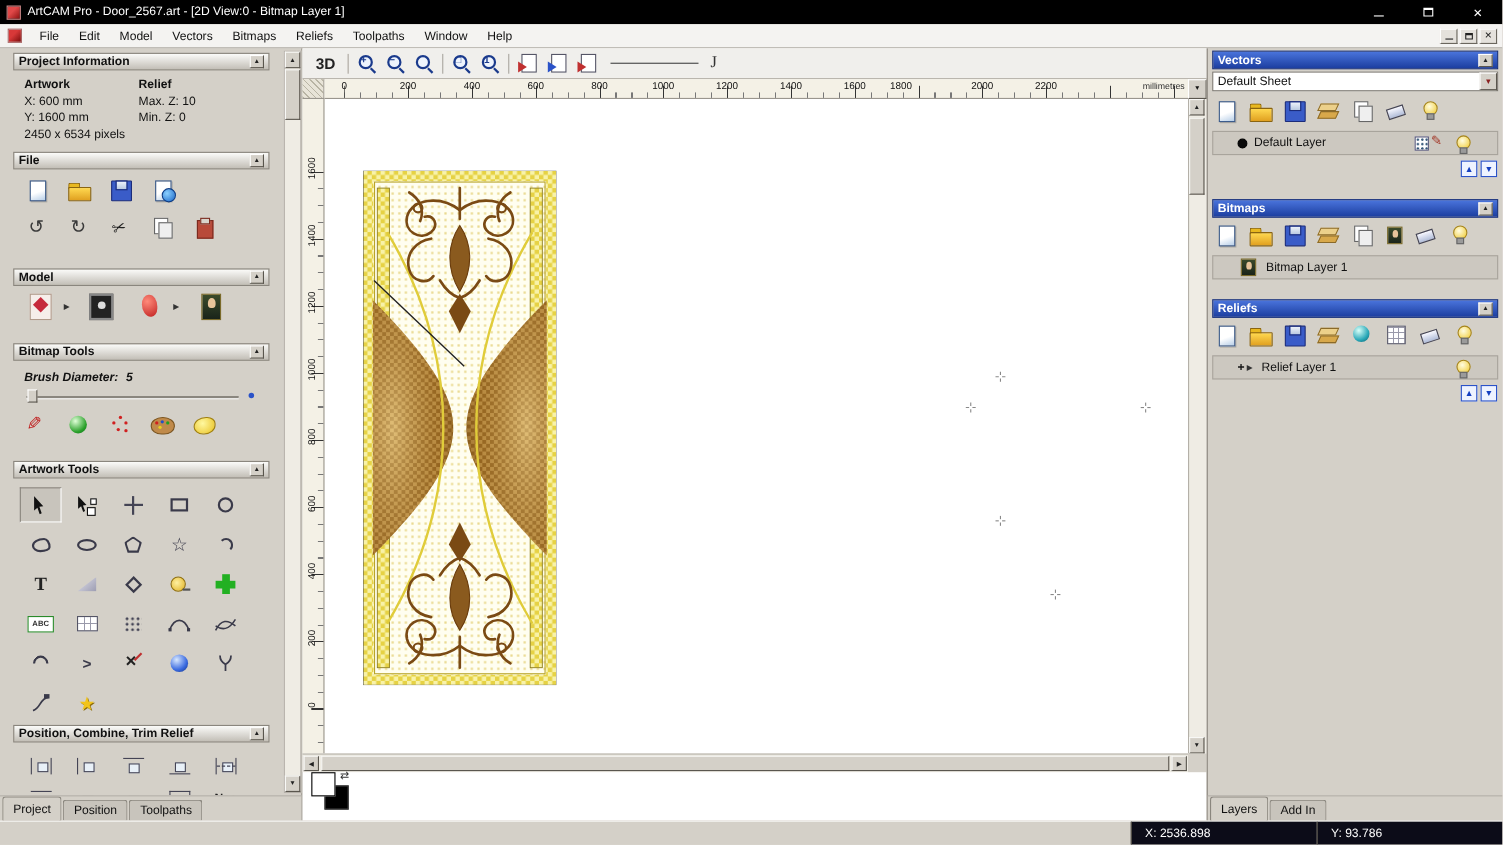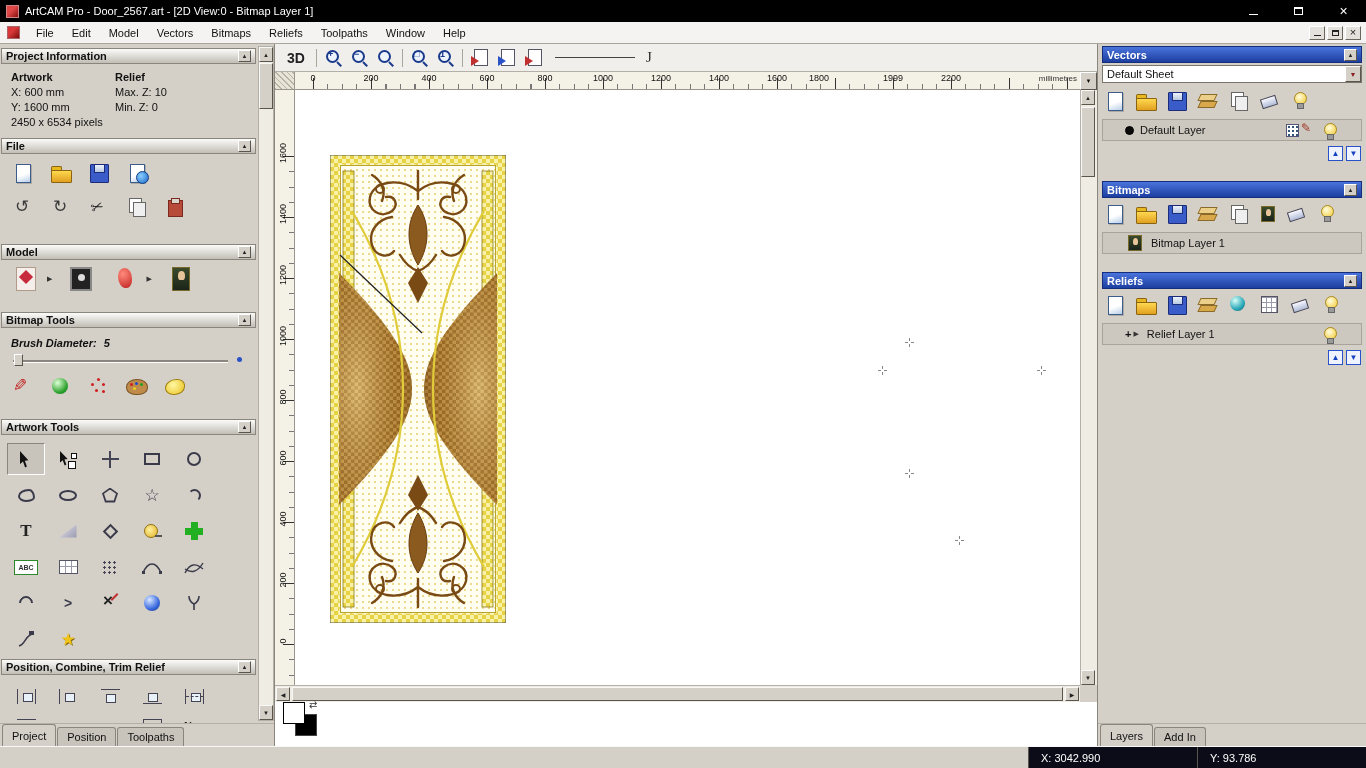--- a/index.html
+++ b/index.html
@@ -27,21 +27,21 @@
 .mb-btn .glyph-close{font-size:11px;color:#222}
 
 
 .lp-header{height:16px;display:flex;align-items:center;background:linear-gradient(180deg,#fbfbf9,#c2beb6);border:1px solid #8a867e;font-weight:bold;padding:0 4px;margin:2px 0}
 .rp-header{height:17px;display:flex;align-items:center;background:linear-gradient(180deg,#4a74dc,#1c3ea0);border:1px solid #142e7c;color:#fff;font-weight:bold;padding:0 4px;margin-top:2px}
 .hdr-btn{margin-left:auto;width:13px;height:12px;background:#d4d0c8;border:1px solid;border-color:#fff #5a564e #5a564e #fff;display:flex;align-items:center;justify-content:center;color:#222}
 .hdr-btn::before{content:"▲";font-size:6px}
 
 
 .left-panel{position:absolute;top:44px;left:0;width:275px;bottom:22px;background:#d4d0c8;border-right:1px solid #8a867e}
-.lp-content{position:absolute;top:0;left:0;right:17px;bottom:23px;overflow:hidden;padding:2px 1px}
+.lp-content{position:absolute;top:0;left:0;right:17px;bottom:23px;overflow:hidden;padding:2px 12px}
 .pi-grid{display:grid;grid-template-columns:104px 1fr;padding:4px 10px 6px;line-height:15px}
 .icon-row{display:flex;gap:14px;padding:5px 10px;height:34px;align-items:center}
 .bt-label{font-style:italic;font-weight:bold;padding:7px 10px 0}
 .slider{position:relative;height:16px;margin:4px 12px 0}
 .sl-track{position:absolute;top:7px;left:0;right:16px;height:2px;background:#8a867e;box-shadow:0 1px 0 #fff}
 .sl-thumb{position:absolute;left:1px;top:1px;width:9px;height:12px;background:#d4d0c8;border:1px solid;border-color:#fff #5a564e #5a564e #fff}
 .sl-dot{position:absolute;right:2px;top:4px;width:5px;height:5px;border-radius:50%;background:#2a52c8}
 .tool-grid{display:grid;grid-template-columns:repeat(5,42px);grid-auto-rows:36px;padding:4px 4px 0;align-items:center;justify-items:center;margin-top:2px}
 .tool{width:38px;height:32px;display:flex;align-items:center;justify-content:center;position:relative}
 .tool.sel{background:#c8c4bc;border:1px solid;border-color:#8a867e #fff #fff #8a867e}
@@ -498,21 +498,21 @@
       <span class="h-lab" style="left:18px">0</span>
       <span class="h-lab" style="left:76px">200</span>
       <span class="h-lab" style="left:134px">400</span>
       <span class="h-lab" style="left:192px">600</span>
       <span class="h-lab" style="left:250px">800</span>
       <span class="h-lab" style="left:308px">1000</span>
       <span class="h-lab" style="left:366px">1200</span>
       <span class="h-lab" style="left:424px">1400</span>
       <span class="h-lab" style="left:482px">1600</span>
       <span class="h-lab" style="left:524px">1800</span>
-      <span class="h-lab" style="left:598px">1999</span>
+      <span class="h-lab" style="left:598px">2000</span>
       <span class="h-lab" style="left:656px">2200</span>
       <span class="units">millimetres</span>
     </div>
     <div class="units-btn">▼</div>
 
     <div class="v-ruler">
       <div class="v-ticks"></div>
       <span class="v-lab" style="top:58px">1600</span>
       <span class="v-lab" style="top:119px">1400</span>
       <span class="v-lab" style="top:180px">1200</span>
@@ -692,17 +692,17 @@
       <div class="tab active">
           <span>Layers</span>
         </div>
       <div class="tab">
           <span>Add In</span>
         </div>
     </div>
   </div>
 
   <div class="statusbar">
-    <div class="coord">X: 3042.990</div>
+    <div class="coord">X: 2536.898</div>
     <div class="coord">Y: 93.786</div>
   </div>
 
 </div>
 
 </body></html>

